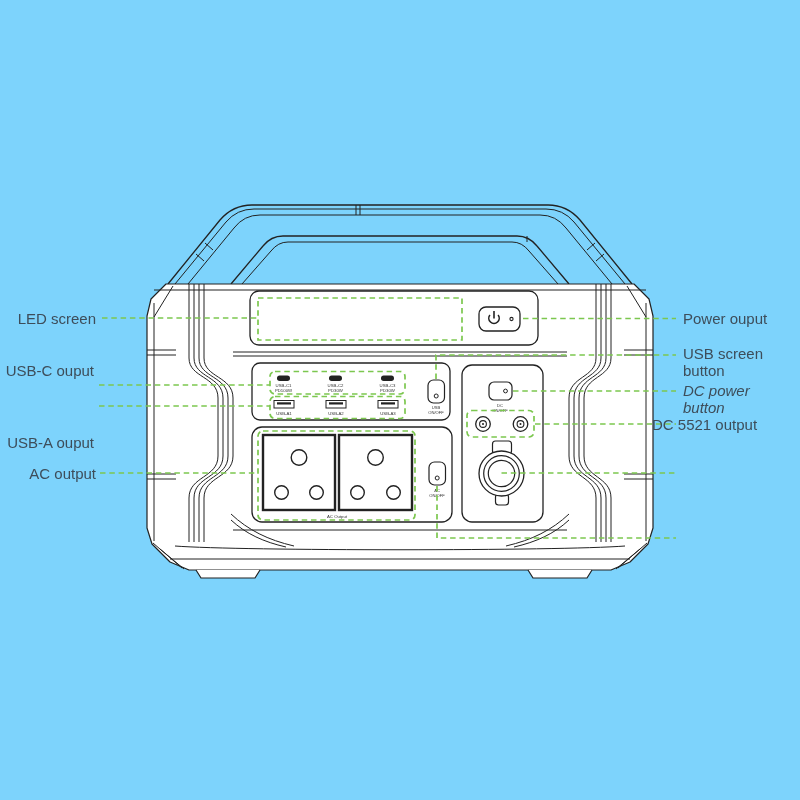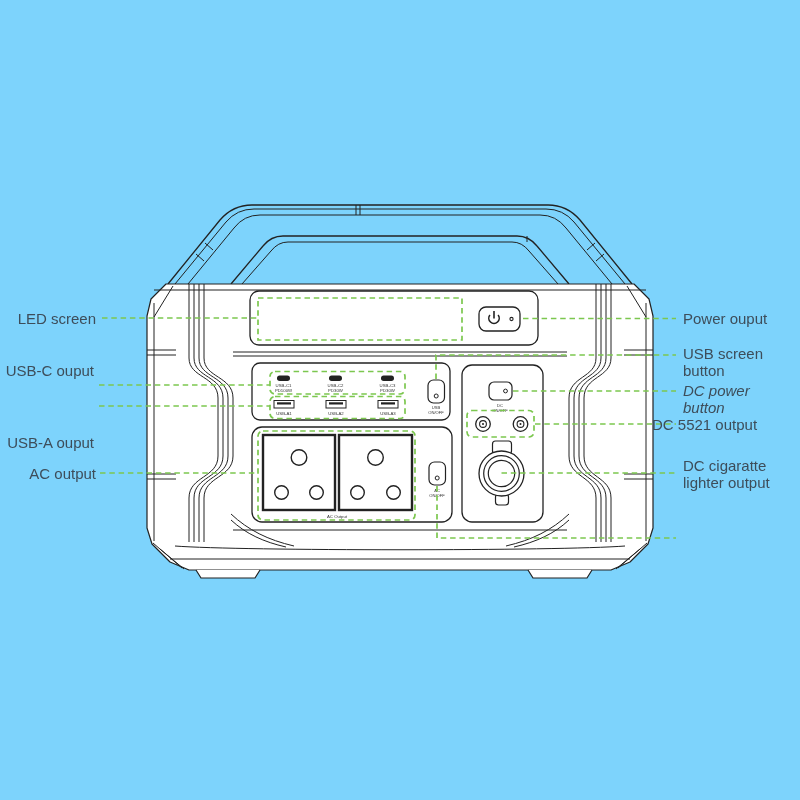--- a/index.html
+++ b/index.html
@@ -192,15 +192,14 @@
 
 <div class="lbl left-col" style="left:4px;top:310px;width:92px;">LED screen</div>
 <div class="lbl left-col" style="left:4px;top:362px;width:90px;">USB-C ouput</div>
 <div class="lbl left-col" style="left:4px;top:398px;width:90px;margin-top:36px;">USB-A ouput</div>
 <div class="lbl left-col" style="left:4px;top:465px;width:92px;">AC output</div>
 
 <div class="lbl right-col" style="left:683px;top:310px;width:115px;">Power ouput</div>
 <div class="lbl right-col" style="left:683px;top:345px;width:90px;">USB screen button</div>
 <div class="lbl right-col" style="left:683px;top:382px;width:90px;font-style:italic;">DC power button</div>
 <div class="lbl right-col" style="left:652px;top:416px;width:117px;">DC 5521 output</div>
-<div class="lbl right-col" style="left:683px;top:457px;width:112px;">DC cigaratte lighter output</div>
 
 </div>
 
 </body></html>

